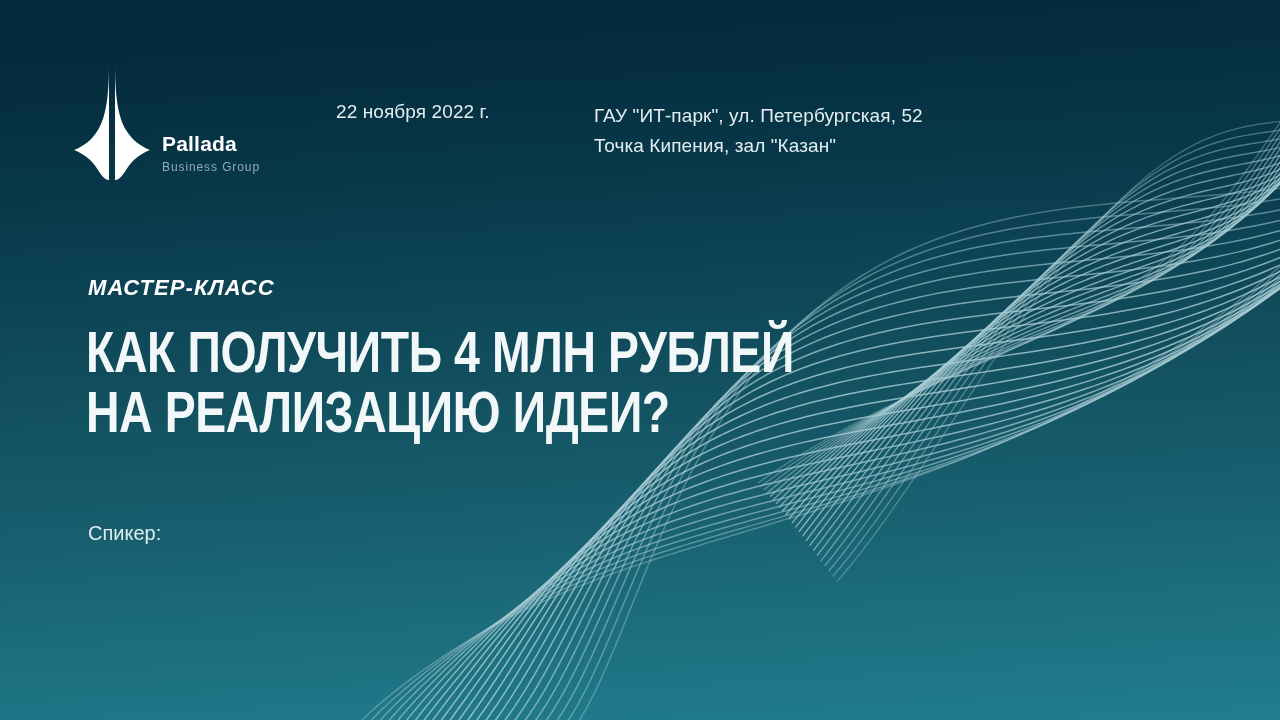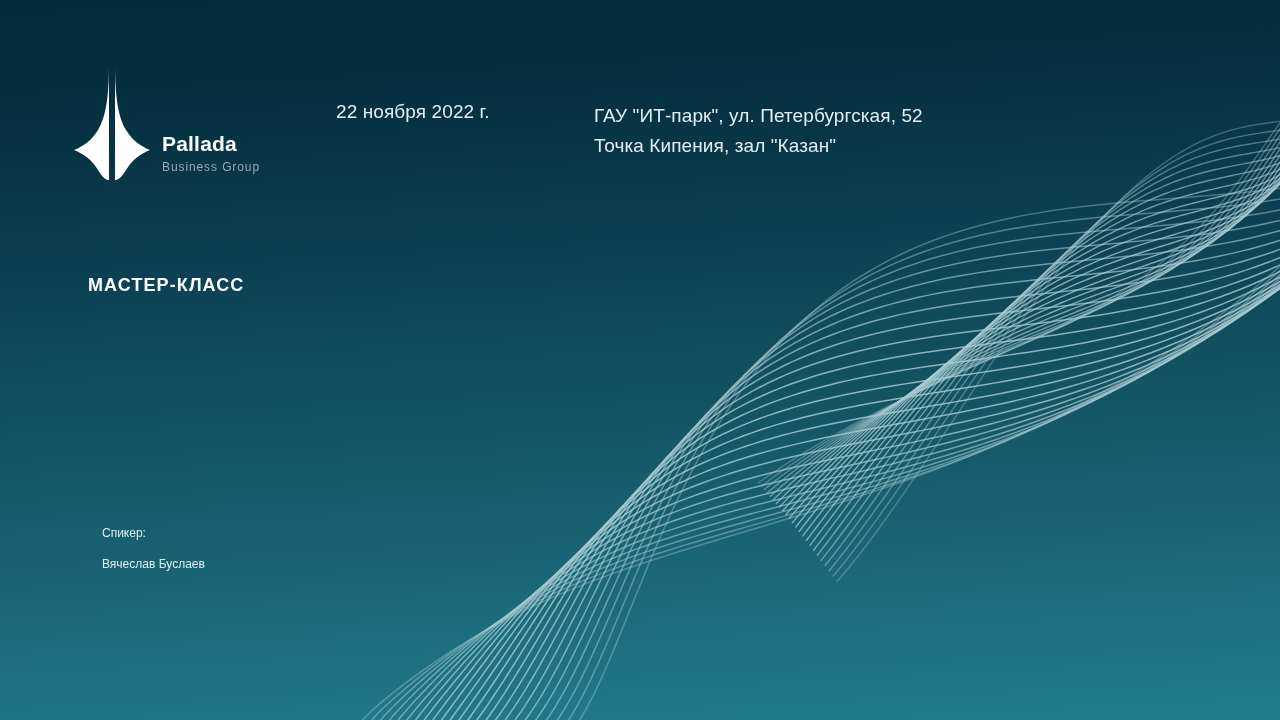--- a/index.html
+++ b/index.html
@@ -93,24 +93,25 @@
     white-space: nowrap;
   }
   #header-venue span { display: block; }
 
   
   #eyebrow {
     position: absolute;
     left: 88px;
     top: 275px;
     color: #ffffff;
-    font-size: 18px;
+    font-size: 22px;
     font-weight: bold;
     letter-spacing: 1.1px;
     white-space: nowrap;
+    font-style: italic;
   }
   #title {
     position: absolute;
     left: 86px;
     top: 322px;
     width: 760px;
   }
   #title span {
     display: block;
     color: #f2f8f9;
@@ -122,24 +123,23 @@
     transform: scaleX(0.80);
     transform-origin: left center;
   }
 
   
   #speaker {
     position: absolute;
     left: 88px;
     top: 518px;
     color: #dfedf0;
-    font-size: 12px;
+    font-size: 20px;
     line-height: 31px;
     white-space: nowrap;
-    margin-left: 14px;
   }
   #speaker span { display: block; }
 </style>
 </head>
 <body>
 
 <div id="slide">
 
   <svg id="waves" viewBox="0 0 1280 720" preserveAspectRatio="none" aria-hidden="true">
       <path d="M1430.00 120.00L1424.32 125.68L1418.55 131.51L1412.70 137.44L1406.78 143.48L1400.78 149.61L1394.71 155.82L1388.56 162.11L1382.32 168.48L1376.00 174.91L1369.59 181.40L1363.09 187.95L1356.50 194.56L1349.81 201.21L1343.02 207.90L1336.13 214.63L1329.13 221.38L1322.02 228.17L1314.80 234.97L1307.47 241.79L1300.01 248.61L1292.45 255.44L1284.76 262.27L1276.95 269.09L1269.01 275.90L1260.95 282.69L1252.77 289.46L1244.46 296.19L1236.03 302.90L1227.47 309.57L1218.79 316.19L1209.98 322.77L1201.05 329.29L1191.99 335.75L1182.81 342.16L1173.51 348.50L1164.10 354.76L1154.57 360.96L1144.92 367.08L1135.17 373.12L1125.30 379.07L1115.34 384.94L1105.27 390.72L1095.10 396.41L1084.84 402.00L1074.49 407.50L1064.06 412.91L1053.55 418.21L1042.96 423.42L1032.30 428.53L1021.57 433.53L1010.79 438.44L999.94 443.25L989.05 447.96L978.12 452.56L967.14 457.08L956.14 461.49L945.10 465.81L934.05 470.04L922.98 474.17L911.90 478.22L900.82 482.18L889.74 486.06L878.66 489.85L867.61 493.58L856.57 497.22L845.55 500.80L834.57 504.31L823.62 507.77L812.72 511.16L801.86 514.50L791.05 517.80L780.30 521.05L769.61 524.26L758.98 527.44L748.43 530.59L737.95 533.71L727.54 536.82L717.22 539.92L706.99 543.01L696.84 546.10L686.78 549.19L676.81 552.28L666.94 555.40L657.17 558.53L647.50 561.68L637.92 564.86L628.45 568.08L619.08 571.34L609.81 574.64L600.65 577.99L591.59 581.39L582.63 584.85L573.77 588.37L565.02 591.95L556.36 595.61L547.80 599.33L539.34 603.14L530.96 607.02L522.68 610.99L514.49 615.04L506.38 619.19L498.35 623.42L490.40 627.75L482.52 632.17L474.72 636.69L466.97 641.32L459.29 646.04L451.67 650.87L444.09 655.81L436.56 660.86L429.07 666.02L421.61 671.30L414.18 676.69L406.78 682.22L399.39 687.88L392.02 693.69L384.64 699.68L377.27 705.88L369.89 712.42L362.50 720.00" fill="none" stroke="#a9cdd4" stroke-width="1.5" stroke-opacity="0.400" stroke-linecap="round"></path>
@@ -207,19 +207,22 @@
 
   <div id="header-date">22 ноября 2022 г.</div>
 
   <div id="header-venue">
     <span>ГАУ "ИТ-парк", ул. Петербургская, 52</span>
     <span>Точка Кипения, зал "Казан"</span>
   </div>
 
   <div id="eyebrow">МАСТЕР-КЛАСС</div>
 
+  <div id="title">
+    <span>КАК ПОЛУЧИТЬ 4 МЛН РУБЛЕЙ</span>
+    <span>НА РЕАЛИЗАЦИЮ ИДЕИ?</span>
+  </div>
 
   <div id="speaker">
     <span>Спикер:</span>
-    <span>Вячеслав Буслаев</span>
   </div>
 
 </div>
 
 </body></html>

